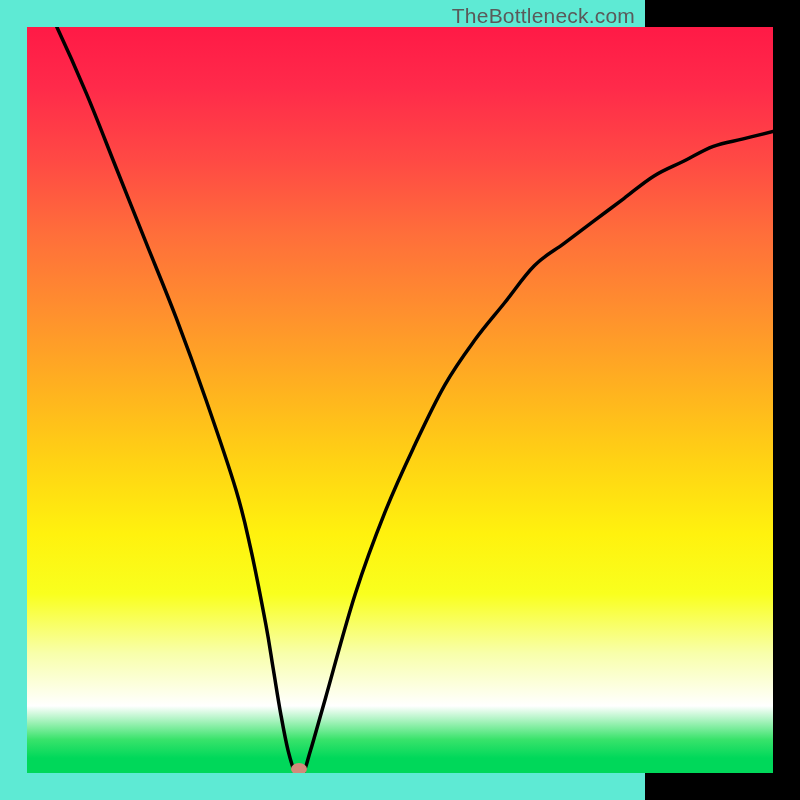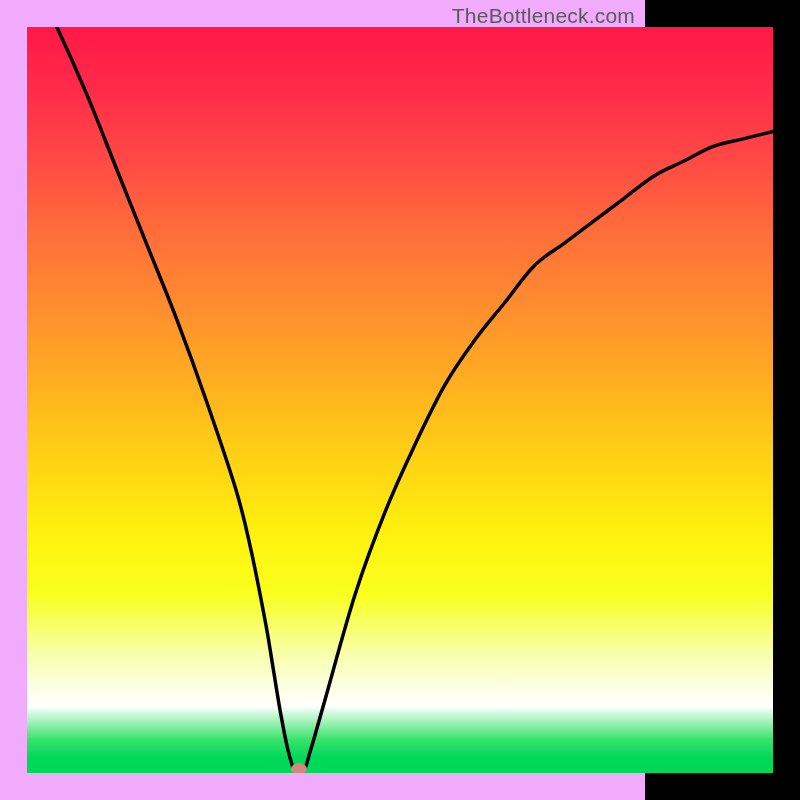--- a/index.html
+++ b/index.html
@@ -1,21 +1,21 @@
 <!DOCTYPE html>
 <html><head>
 <meta charset="utf-8">
 <style>
   * { margin: 0; padding: 0; box-sizing: border-box; }
   html, body { width: 800px; height: 800px; overflow: hidden; background: #000; }
   .container {
     width: 645px;
     height: 800px;
     position: relative;
-    background: #f0abfc;
+    background: #5eead4;
   }
   .watermark {
     position: absolute;
     top: 4px;
     right: 10px;
     color: #5a5a5a;
     font-family: Arial, Helvetica, sans-serif;
     font-size: 21px;
     font-weight: 500;
     letter-spacing: 0.2px;

